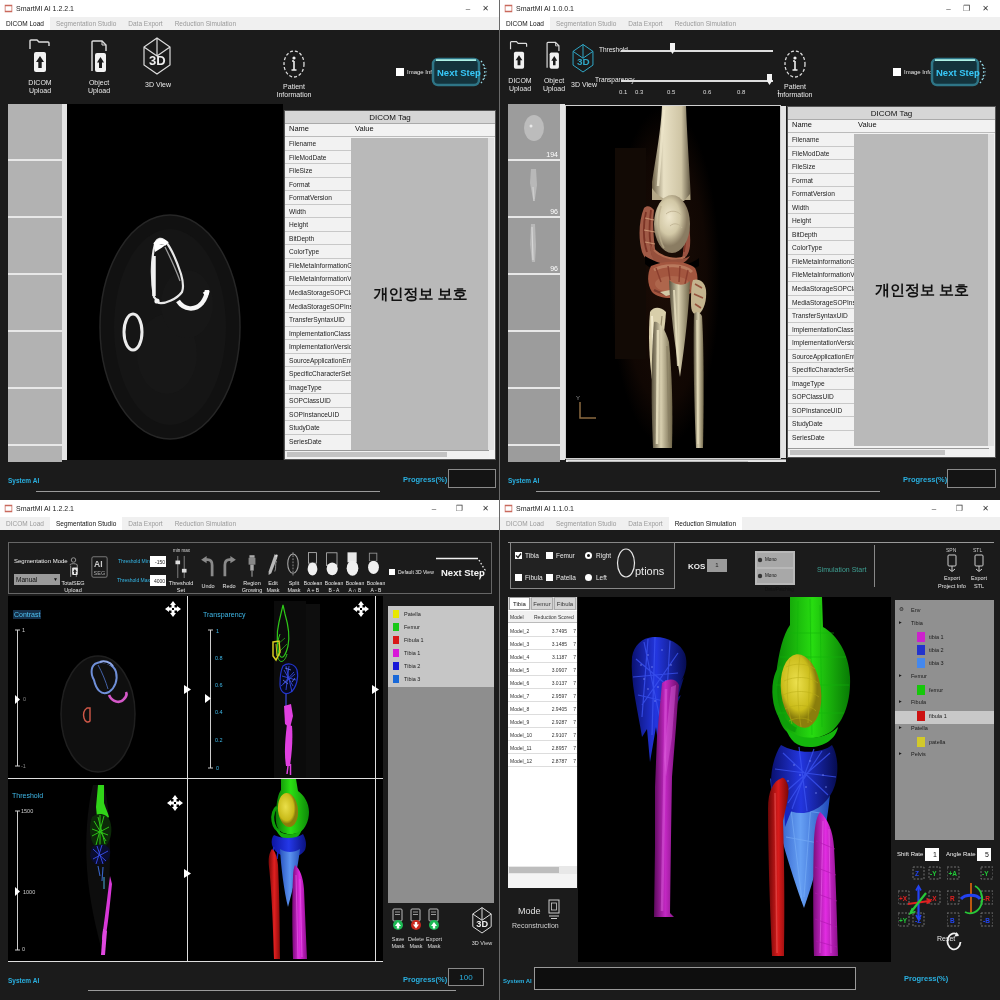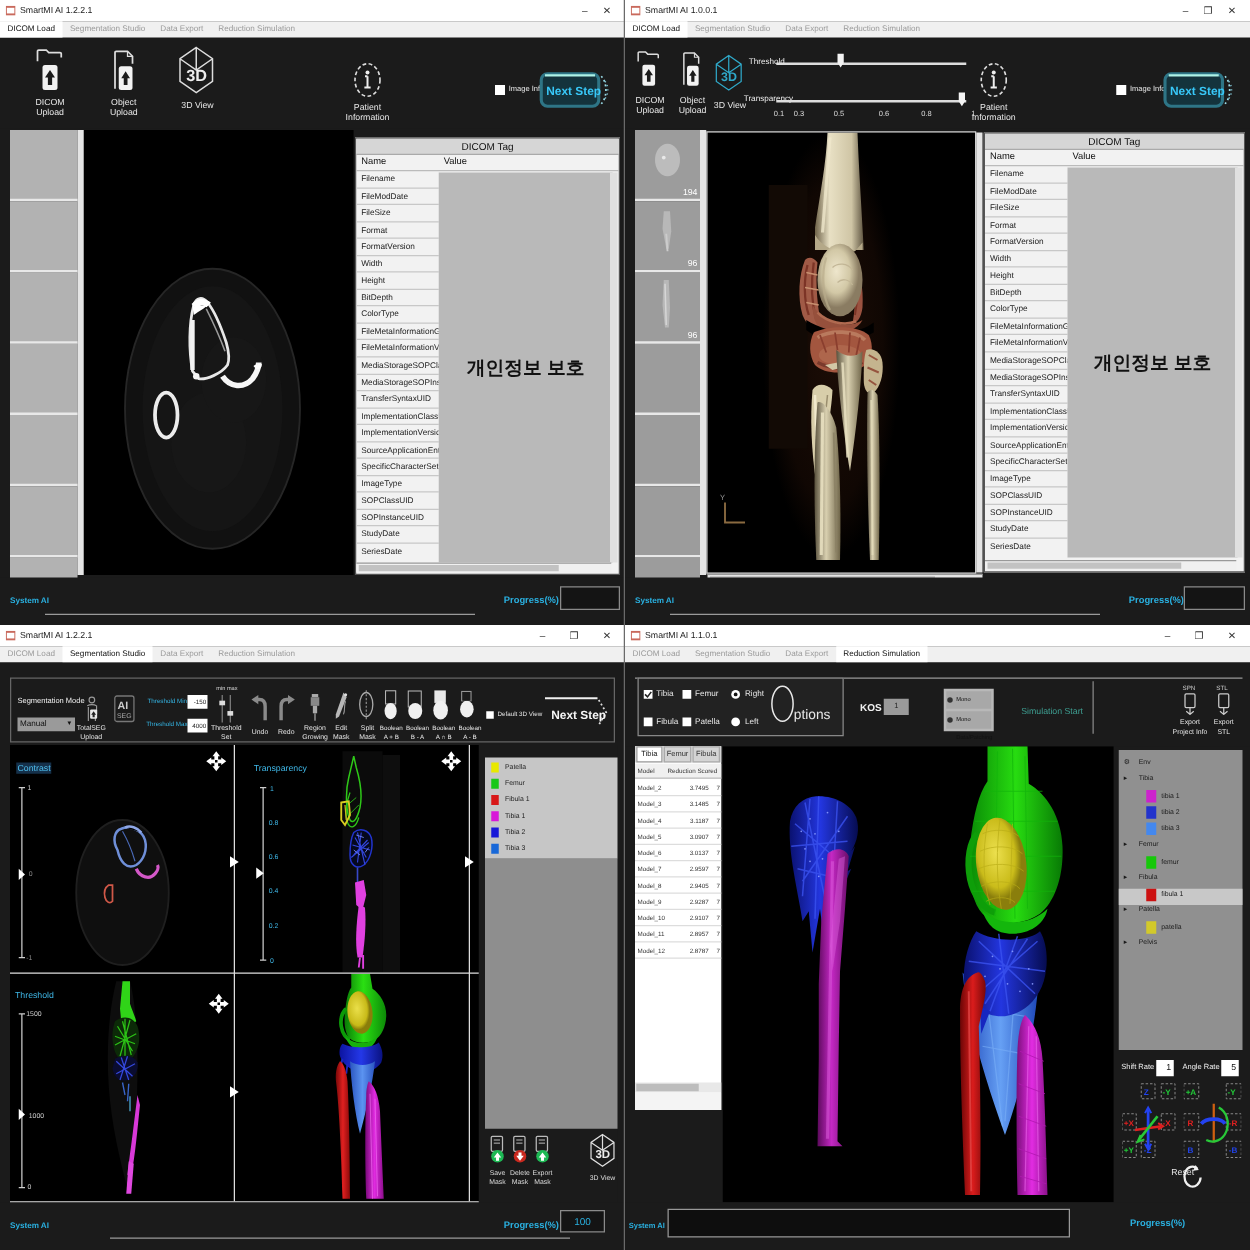--- a/index.html
+++ b/index.html
@@ -814,20 +814,29 @@
           <span style="position:absolute;right:10px;top:4px;">2.8787</span>
           <span style="position:absolute;right:1px;top:4px;">7</span>
         </div>
       </div>
     <div style="position:absolute; left:0; top:269px; width:69px; height:8px; background:#e8e8e8;">
         <div style="position:absolute; left:1px; top:1px; width:50px; height:6px; background:#bdbdbd;"></div>
       </div>
     <div style="position:absolute; left:0; top:277px; width:69px; height:14px; background:#f4f4f4;"></div>
   </div>
 
+  <div style="position:absolute; left:8px; top:388px; width:69px; height:74px; background:#1b1b1b;">
+    <div style="position:absolute; left:10px; top:18px; color:#e0e0e0; font-size:9px;">Mode</div>
+    <svg style="position:absolute; left:38px; top:10px;" width="16" height="22" viewBox="0 0 16 22">
+      <rect x="3" y="2" width="10" height="13" fill="none" stroke="#ccc" stroke-width="1"></rect>
+      <rect x="5.5" y="5" width="5" height="7" fill="none" stroke="#ccc" stroke-width="0.8"></rect>
+      <path d="M3 18 L13 18 M5 20.5 L11 20.5" stroke="#ccc" stroke-width="1"></path>
+    </svg>
+    <div style="position:absolute; left:4px; top:34px; color:#cfcfcf; font-size:7px;">Reconstruction</div>
+  </div>
 
   <svg style="position:absolute; left:78px; top:97px;" width="313" height="365" viewBox="0 0 313 365">
     <rect width="313" height="365" fill="#000"></rect>
     <defs>
       <linearGradient id="blu4" x1="0" x2="1">
           <stop offset="0" stop-color="#0a1170"></stop>
           <stop offset="0.45" stop-color="#2336e0"></stop>
           <stop offset="1" stop-color="#060c50"></stop>
         </linearGradient>
       <linearGradient id="mag4L" x1="0" x2="1">

